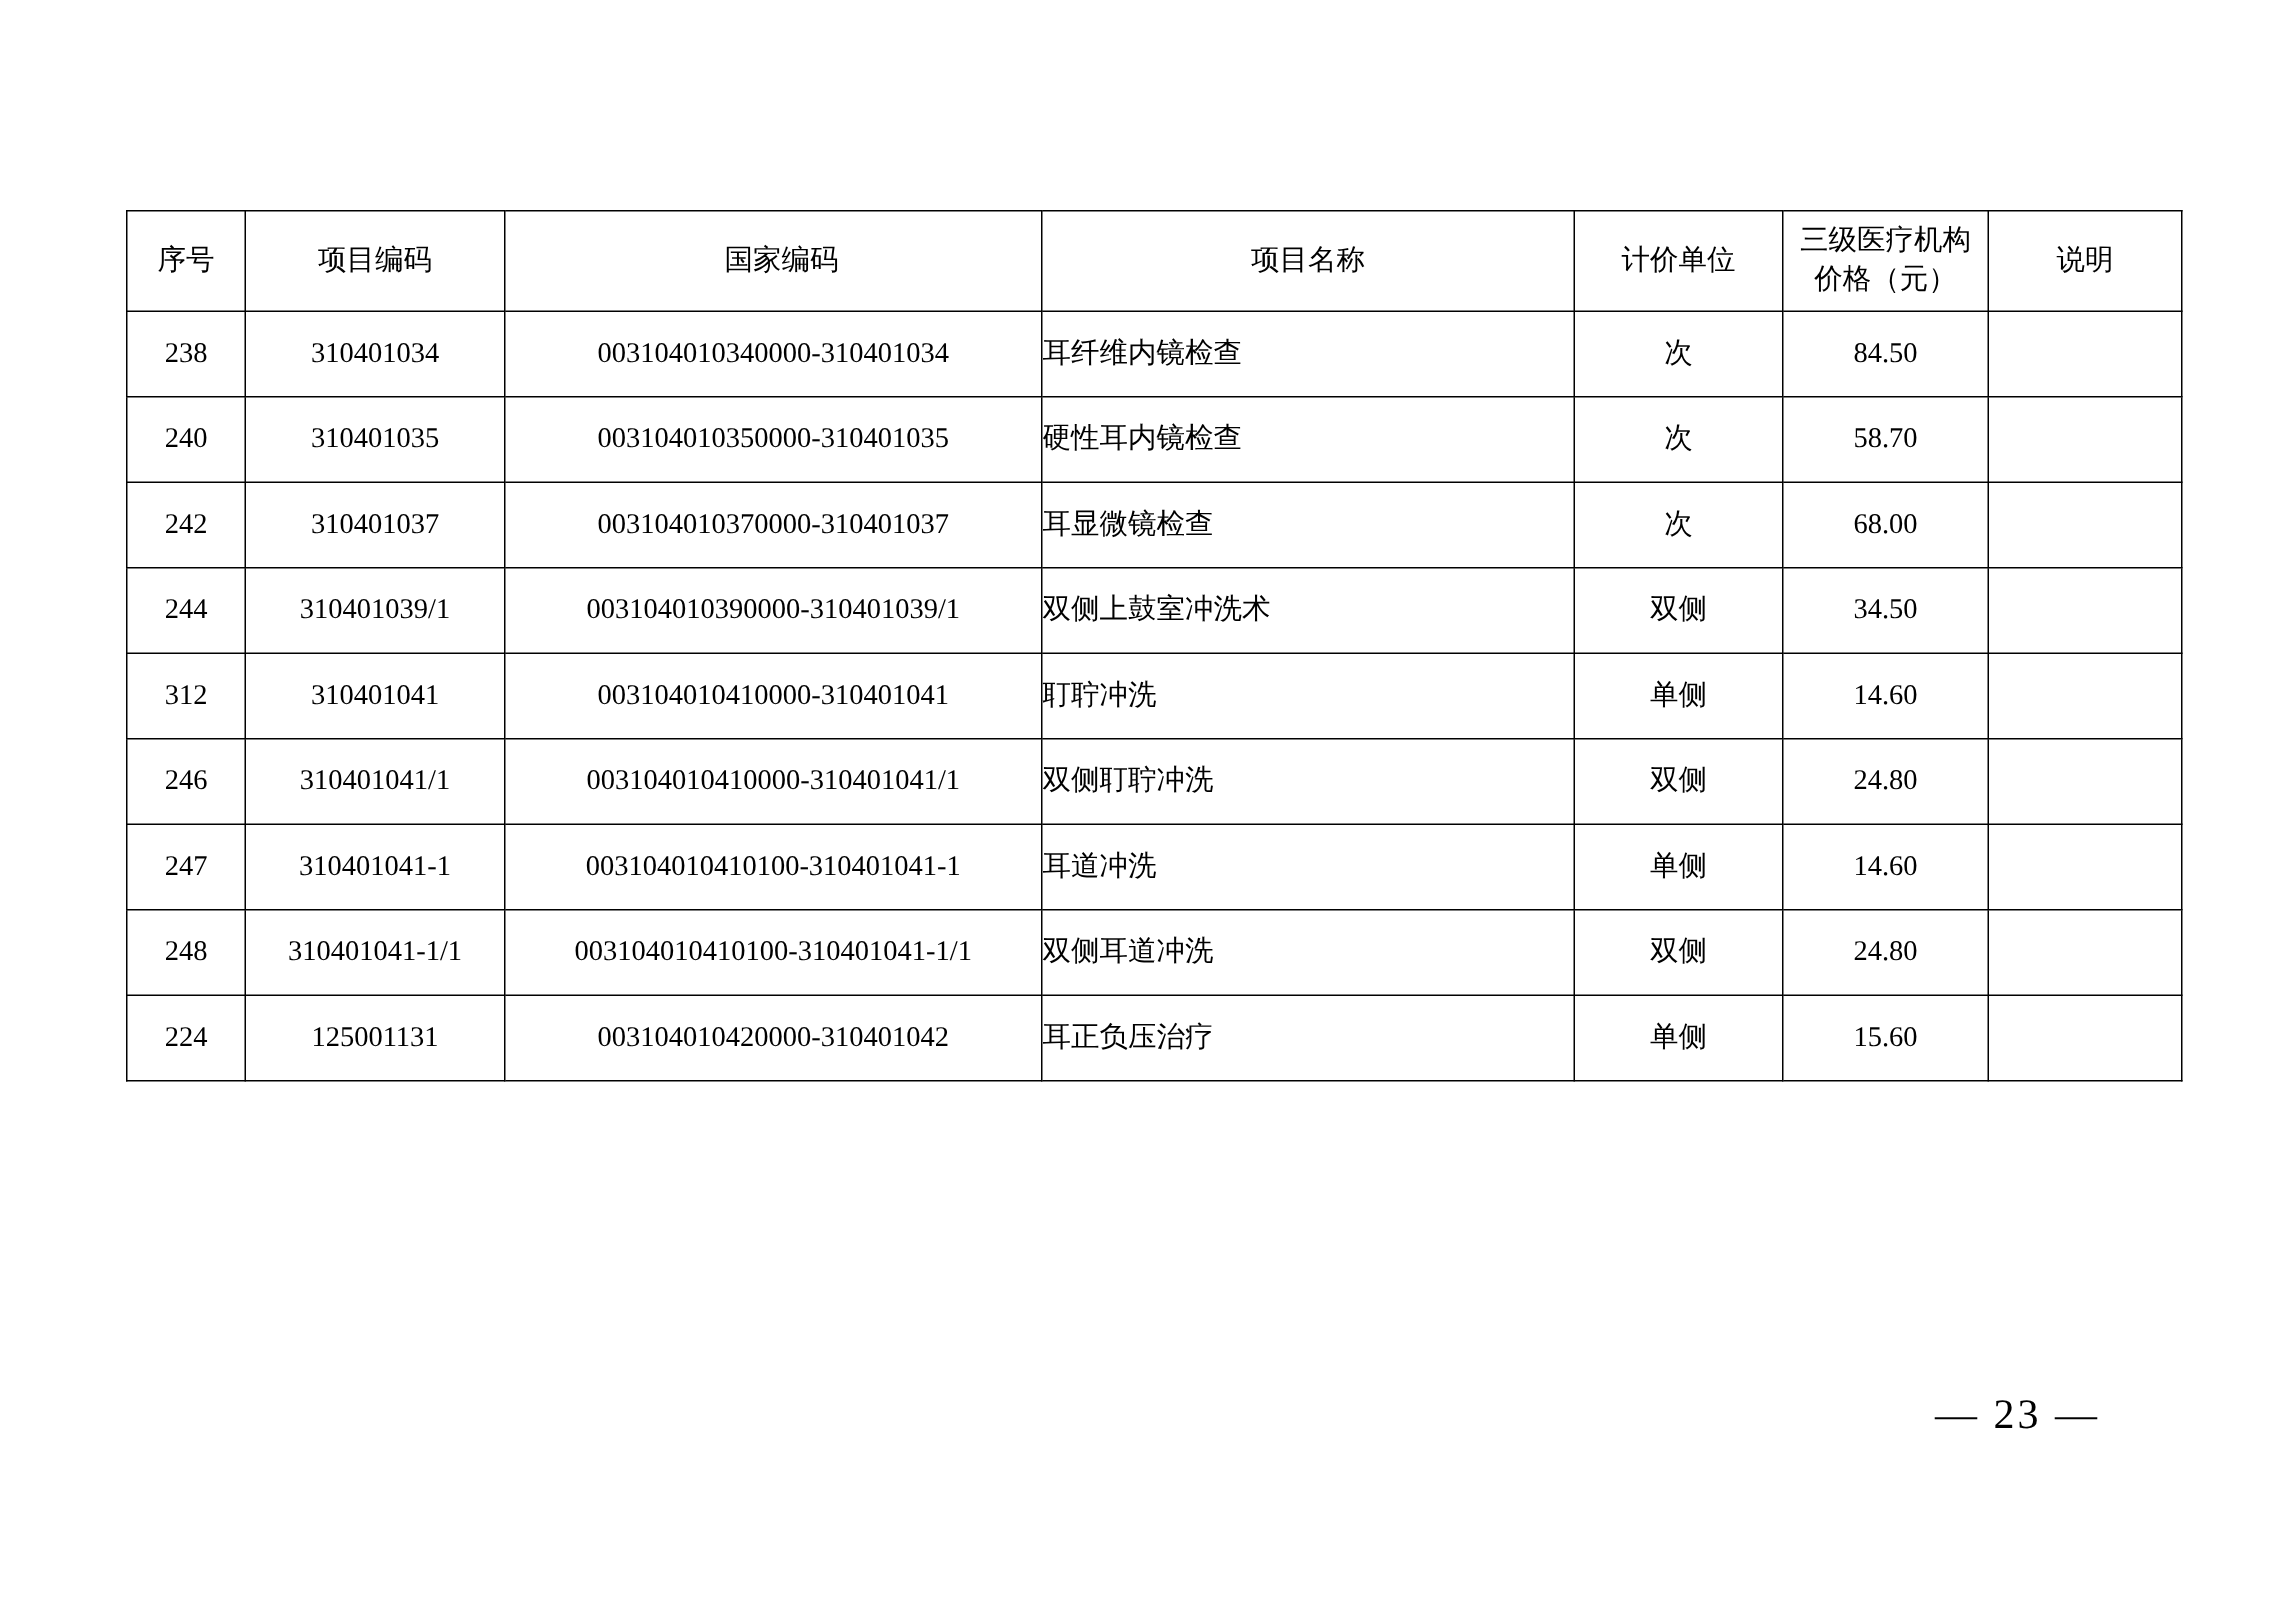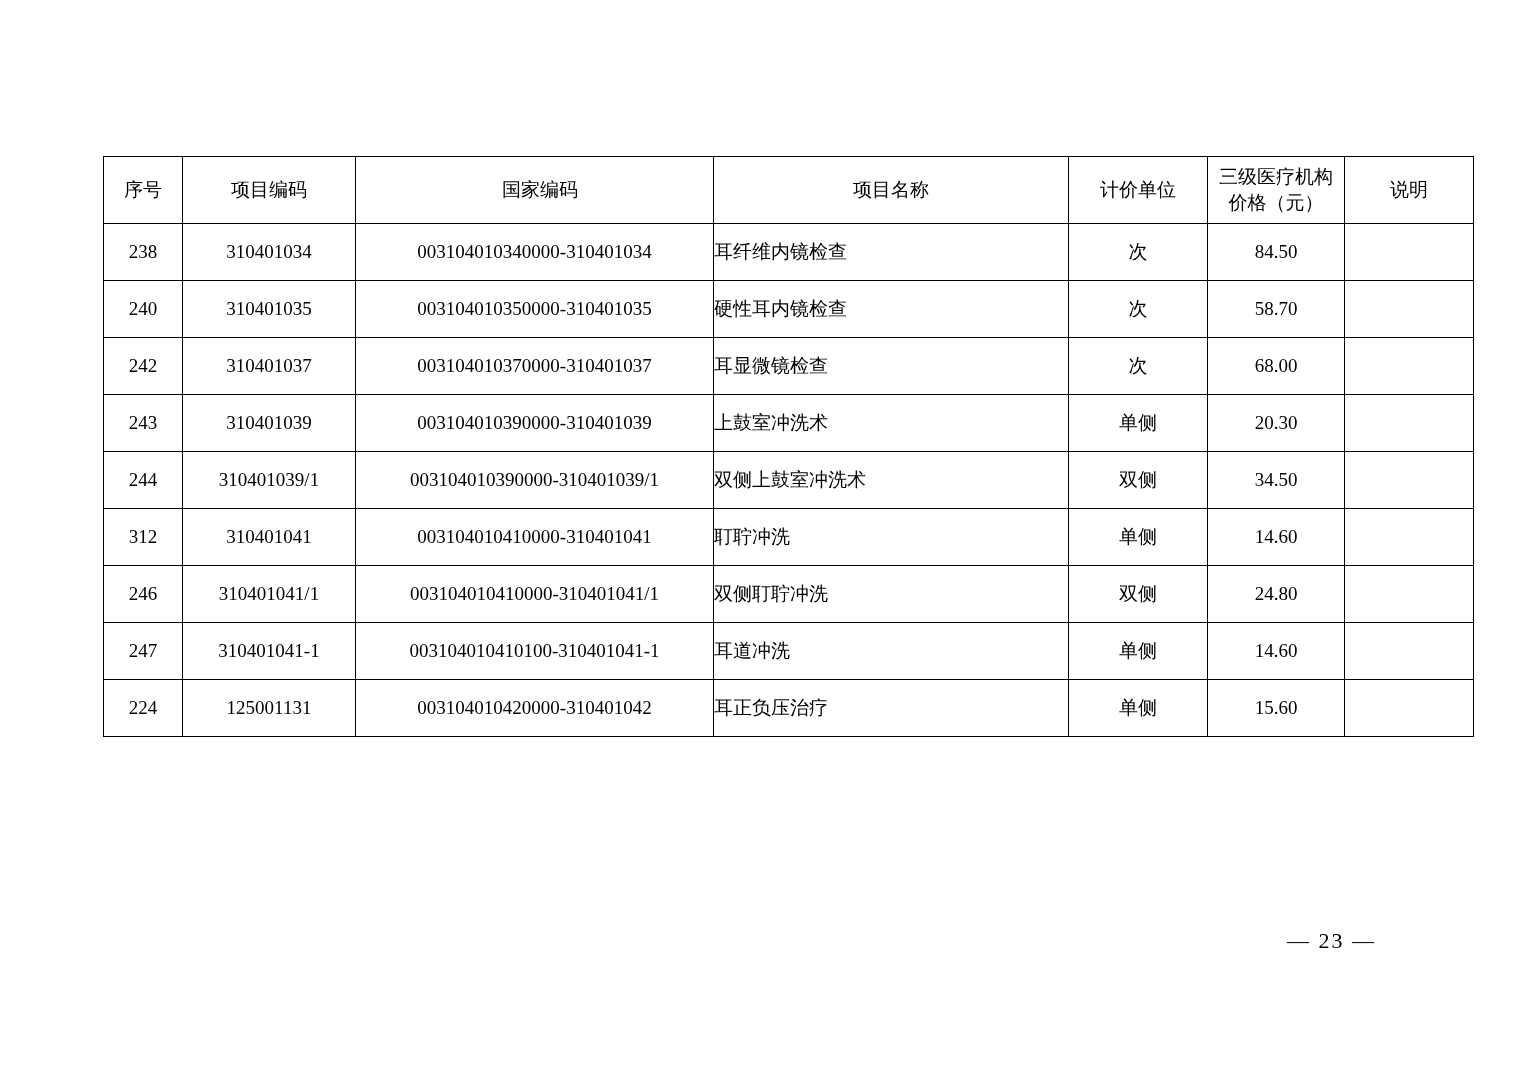--- a/index.html
+++ b/index.html
@@ -18,23 +18,22 @@
   .page {
     position: absolute;
     left: 0;
     top: 0;
     width: 1520px;
     height: 1074px;
   }
   .table-wrap {
     position: absolute;
     left: 84px;
-    top: 156px;
+    top: 140px;
     width: 1352px;
-    margin-left: 19px;
   }
   table.price-table {
     border-collapse: collapse;
     width: 1352px;
     table-layout: fixed;
   }
   table.price-table td, table.price-table th {
     border: 1px solid #000000;
     padding: 0;
     font-weight: normal;
@@ -61,23 +60,23 @@
   .c-name    { width: 354px; text-align: left;  padding-left: 10px; }
   .c-unit    { width: 138px; text-align: center; }
   .c-price   { width: 136px; text-align: center; }
   .c-note    { width: 128px; text-align: center; }
 
   .two-line {
     line-height: 1.25;
   }
   .page-number {
     position: absolute;
-    right: 144px;
+    right: 120px;
     top: 928px;
-    font-size: 22px;
+    font-size: 28px;
     letter-spacing: 2px;
     text-align: right;
     white-space: nowrap;
   }
 </style>
 </head>
 <body>
 
 <div class="page">
 
@@ -131,29 +130,20 @@
           <tr>
             <td class="c-seq">242</td>
             <td class="c-code">310401037</td>
             <td class="c-natcode">003104010370000-310401037</td>
             <td class="c-name">耳显微镜检查</td>
             <td class="c-unit">次</td>
             <td class="c-price">68.00</td>
             <td class="c-note"></td>
           </tr>
           <tr>
-            <td class="c-seq">243</td>
-            <td class="c-code">310401039</td>
-            <td class="c-natcode">003104010390000-310401039</td>
-            <td class="c-name">上鼓室冲洗术</td>
-            <td class="c-unit">单侧</td>
-            <td class="c-price">20.30</td>
-            <td class="c-note"></td>
-          </tr>
-          <tr>
             <td class="c-seq">244</td>
             <td class="c-code">310401039/1</td>
             <td class="c-natcode">003104010390000-310401039/1</td>
             <td class="c-name">双侧上鼓室冲洗术</td>
             <td class="c-unit">双侧</td>
             <td class="c-price">34.50</td>
             <td class="c-note"></td>
           </tr>
           <tr>
             <td class="c-seq">312</td>
@@ -176,20 +166,29 @@
           <tr>
             <td class="c-seq">247</td>
             <td class="c-code">310401041-1</td>
             <td class="c-natcode">003104010410100-310401041-1</td>
             <td class="c-name">耳道冲洗</td>
             <td class="c-unit">单侧</td>
             <td class="c-price">14.60</td>
             <td class="c-note"></td>
           </tr>
           <tr>
+            <td class="c-seq">248</td>
+            <td class="c-code">310401041-1/1</td>
+            <td class="c-natcode">003104010410100-310401041-1/1</td>
+            <td class="c-name">双侧耳道冲洗</td>
+            <td class="c-unit">双侧</td>
+            <td class="c-price">24.80</td>
+            <td class="c-note"></td>
+          </tr>
+          <tr>
             <td class="c-seq">224</td>
             <td class="c-code">125001131</td>
             <td class="c-natcode">003104010420000-310401042</td>
             <td class="c-name">耳正负压治疗</td>
             <td class="c-unit">单侧</td>
             <td class="c-price">15.60</td>
             <td class="c-note"></td>
           </tr>
         </tbody>
     </table>

